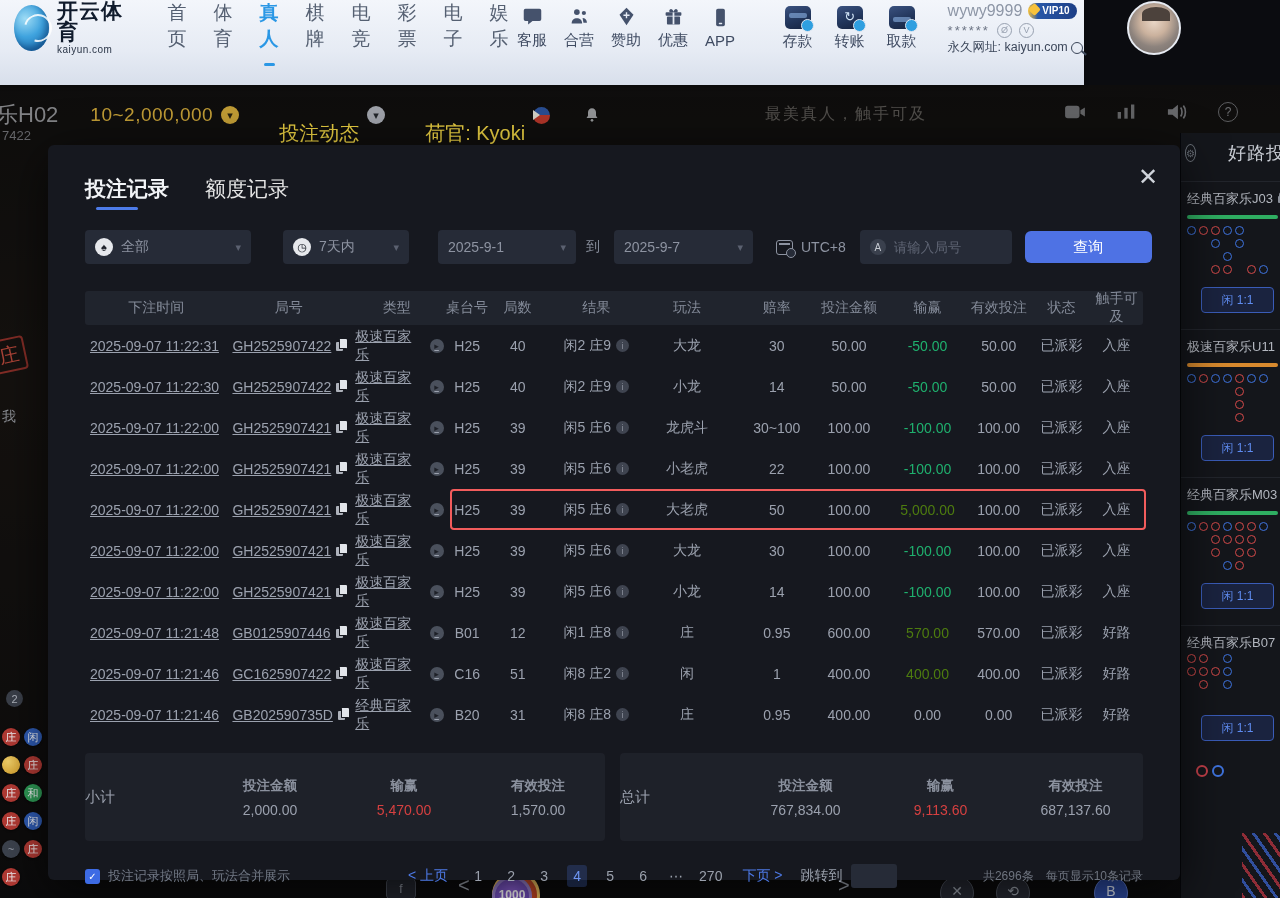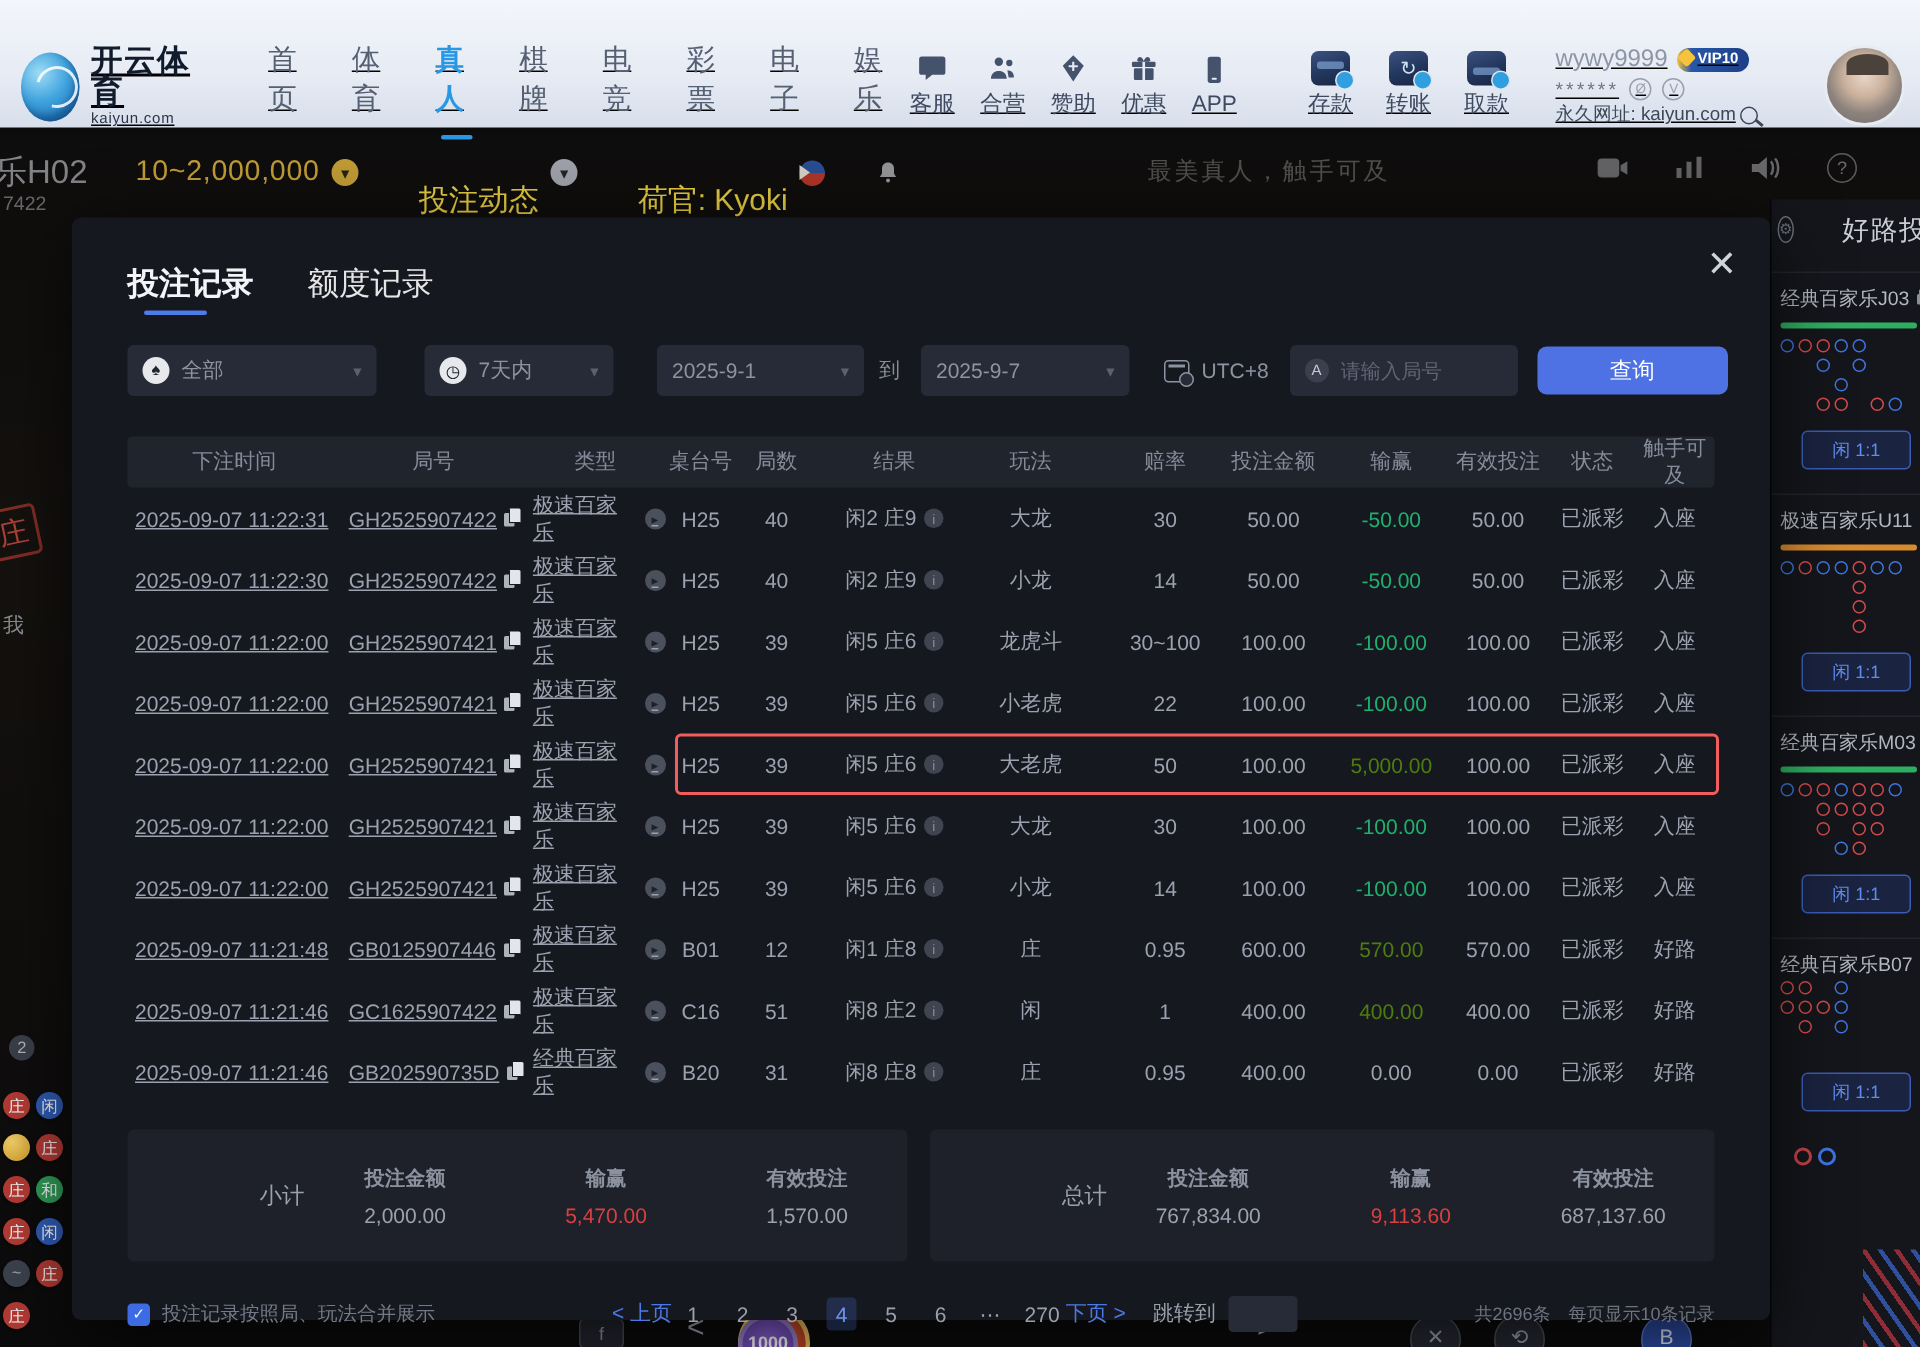--- a/index.html
+++ b/index.html
@@ -1,22 +1,22 @@
 <!DOCTYPE html>
 <html><head>
 <meta charset="utf-8">
 <style>
   * { margin:0; padding:0; box-sizing:border-box; }
   html,body { width:1280px; height:898px; overflow:hidden; background:#0b0c10;
     font-family:"Liberation Sans", sans-serif; position:relative; }
 
   
-  .nav { position:absolute; top:0; left:0; width:1280px; height:85px; z-index:30;
+  .nav { position:absolute; top:0; left:0; width:1084px; height:85px; z-index:30;
     background:linear-gradient(180deg,#f3f6fb 0%,#e6ebf4 60%,#d8dfeb 100%);
-    display:flex; align-items:flex-end; box-shadow:0 1px 4px rgba(0,0,0,.35);text-decoration:underline; }
+    display:flex; align-items:flex-start; box-shadow:0 1px 4px rgba(0,0,0,.35); }
   .logo { display:flex; align-items:center; margin-left:14px; gap:8px; }
   .logo-ball { width:46px; height:46px; border-radius:50%;
     background:radial-gradient(circle at 32% 30%, #9fdcf5 0%, #3fa3de 45%, #1767ab 100%);
     position:relative; box-shadow:inset -3px -4px 6px rgba(0,40,90,.45); }
   .logo-ball::after { content:""; position:absolute; left:10px; top:9px; width:24px; height:24px;
     border-radius:50%; border:2px solid rgba(255,255,255,.85); border-left-color:transparent; transform:rotate(-30deg); }
   .logo-txt { line-height:1; }
   .logo-cn { font-size:21px; font-weight:bold; color:#101b2c; letter-spacing:1px; }
   .logo-en { font-size:10px; color:#2a3547; margin-top:3px; letter-spacing:.5px; }
   .nav-menu { display:flex; gap:27px; margin-left:44px; font-size:19px; color:#556072; }
@@ -203,31 +203,31 @@
   .exp-ic { width:14px; height:14px; border-radius:50%; background:#4a505c; color:#1d2027; font-size:9px;
     display:inline-flex; align-items:center; justify-content:center; cursor:pointer; flex:none; }
   .inf-ic { width:13px; height:13px; border-radius:50%; background:#3f4450; color:#8b909c; font-size:9px;
     display:inline-flex; align-items:center; justify-content:center; cursor:pointer; flex:none; }
   .row-hl { position:absolute; left:365px; right:-3px; top:0; bottom:0; border:2.5px solid #f25c5c;
     border-radius:4px; pointer-events:none; }
 
   .summaries { display:flex; gap:15px; margin:18px 37px 0 37px; }
   .sum-panel { background:#1e2129 ; border-radius:4px; height:88px; display:flex; align-items:center; }
   .sum-panel.left { width:520px; } .sum-panel.right { width:523px; }
-  .sum-label { width:118px; text-align:right; font-size:15px; color:#9aa0ad; }
+  .sum-label { width:118px; text-align:left; font-size:15px; color:#9aa0ad; }
   .sum-col { flex:1; text-align:center; }
   .sum-h { font-size:13.5px; font-weight:bold; color:#8b919e; margin-bottom:7px; }
   .sum-v { font-size:14px; color:#9ba1ae; }
   .sum-v.red { color:#d64040; }
 
   .m-footer { display:flex; align-items:center; margin:22px 37px 0 37px; height:26px; }
   .checkbox { width:15px; height:15px; border-radius:3px; background:#3d6be4; color:#fff; font-size:10px;
     display:flex; align-items:center; justify-content:center; cursor:pointer; flex:none; }
   .merge-lbl { font-size:13px; color:#737a87; margin-left:8px; }
-  .pager { display:flex; align-items:center; gap:4px; margin-left:118px; font-size:14px; color:#9aa0ac; }
+  .pager { display:flex; align-items:center; gap:20px; margin-left:118px; font-size:14px; color:#9aa0ac; }
   .pg-nav { color:#4d79e6; cursor:pointer; }
   .pg { min-width:20px; height:22px; display:flex; align-items:center; justify-content:center;
     border-radius:3px; cursor:pointer; }
   .pg.active { background:rgba(77,121,230,.22); color:#6e95f2; }
   .jump-lbl { font-size:14px; color:#9aa0ac; margin-left:18px; }
   .jump-input { width:46px; height:24px; background:#262b37; border:none; border-radius:3px; margin-left:8px;
     color:#aab0bc; outline:none; padding:0 6px; font-family:"Liberation Sans",sans-serif; }
   .totals { margin-left:auto; font-size:12px; color:#6e747f; display:flex; gap:12px; }
 </style>
 </head>

